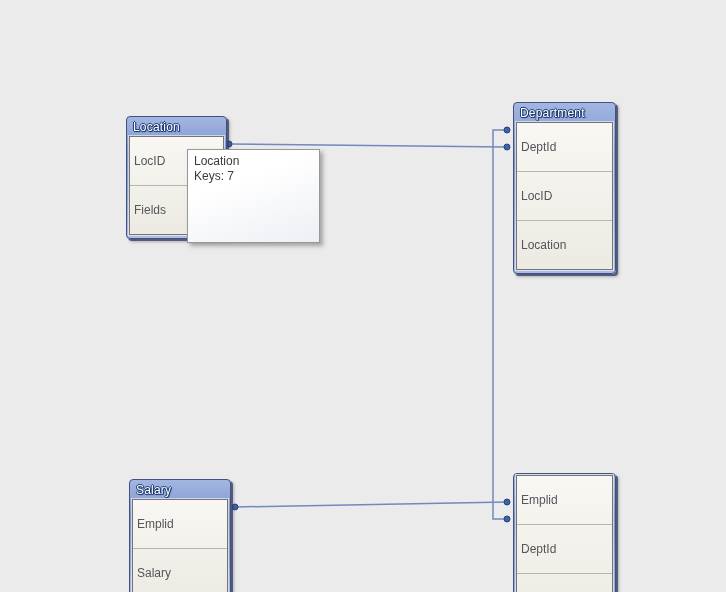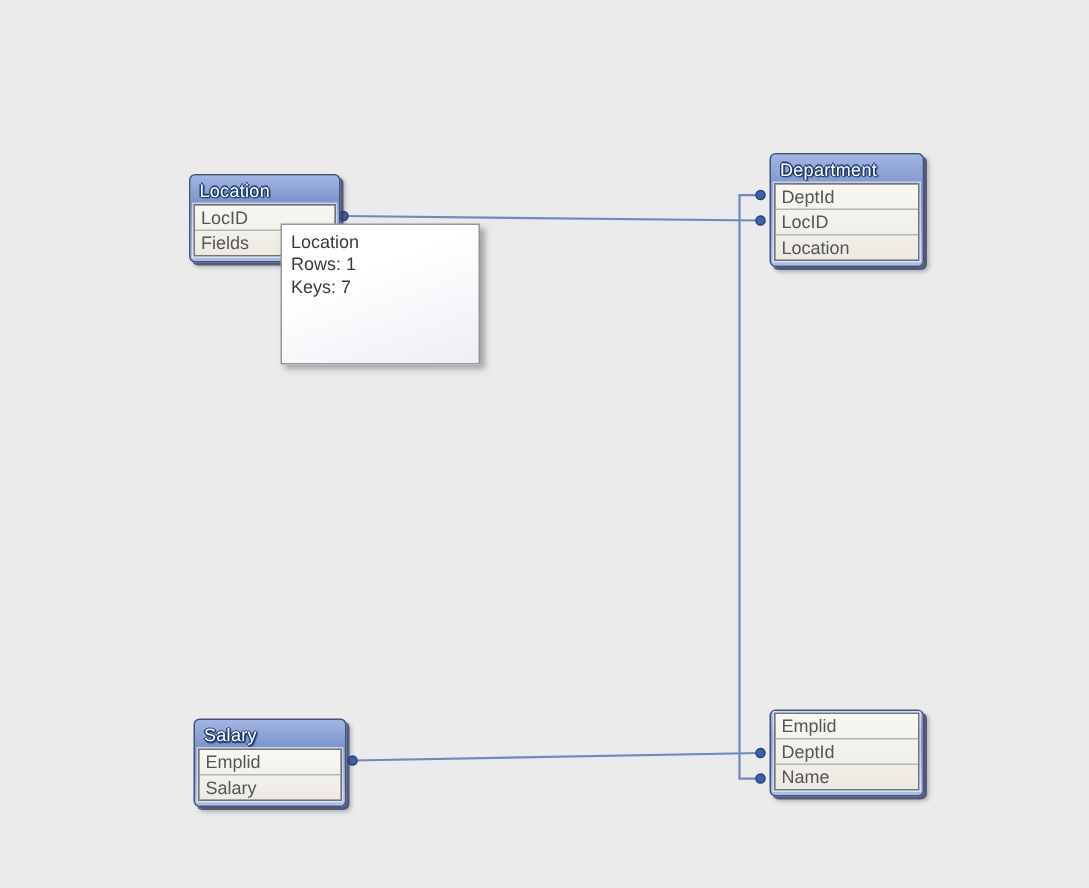--- a/index.html
+++ b/index.html
@@ -51,21 +51,21 @@
     cursor: move;
   }
   .dbtable .rows {
     background: linear-gradient(180deg, #f8f7f3 0%, #eceae2 100%);
     border: 1px solid #76766e;
     outline: 1px solid rgba(255,255,255,0.55);
   }
   .dbtable .row {
     height: 16px;
     line-height: 16px;
-    padding: 0 4px;
+    padding: 16px 4px;
     font-size: 12px;
     color: #55555a;
     border-top: 1px solid #b6b6ae;
     white-space: nowrap;
     overflow: hidden;
   }
   .dbtable .row:first-child { border-top: none; }
   #table-tooltip {
     position: absolute;
     z-index: 3;
@@ -99,21 +99,20 @@
       <polyline points="507,130 493,130 493,519 507,519" stroke="#7189bc"></polyline>
       <circle cx="507" cy="130" r="3" fill="#3e61aa" stroke="#25427c" stroke-width="1"></circle>
       <circle cx="507" cy="519" r="3" fill="#3e61aa" stroke="#25427c" stroke-width="1"></circle>
       <polyline points="235,507 507,502" stroke="#7189bc"></polyline>
       <circle cx="235" cy="507" r="3" fill="#3e61aa" stroke="#25427c" stroke-width="1"></circle>
       <circle cx="507" cy="502" r="3" fill="#3e61aa" stroke="#25427c" stroke-width="1"></circle>
     </svg>
 
   <div id="table-tooltip" style="left: 187px; top: 149px; width: 133px; height: 94px;">
     <div class="tline">Location</div>
-    <div class="tline">Rows: 1</div>
     <div class="tline">Keys: 7</div>
   </div>
 
 <div class="dbtable" style="left: 126px; top: 116px; width: 95px;">
       <div class="hdr">Location</div>
       <div class="rows">
         <div class="row">LocID</div>
         <div class="row">Fields</div>
       </div>
     </div>

